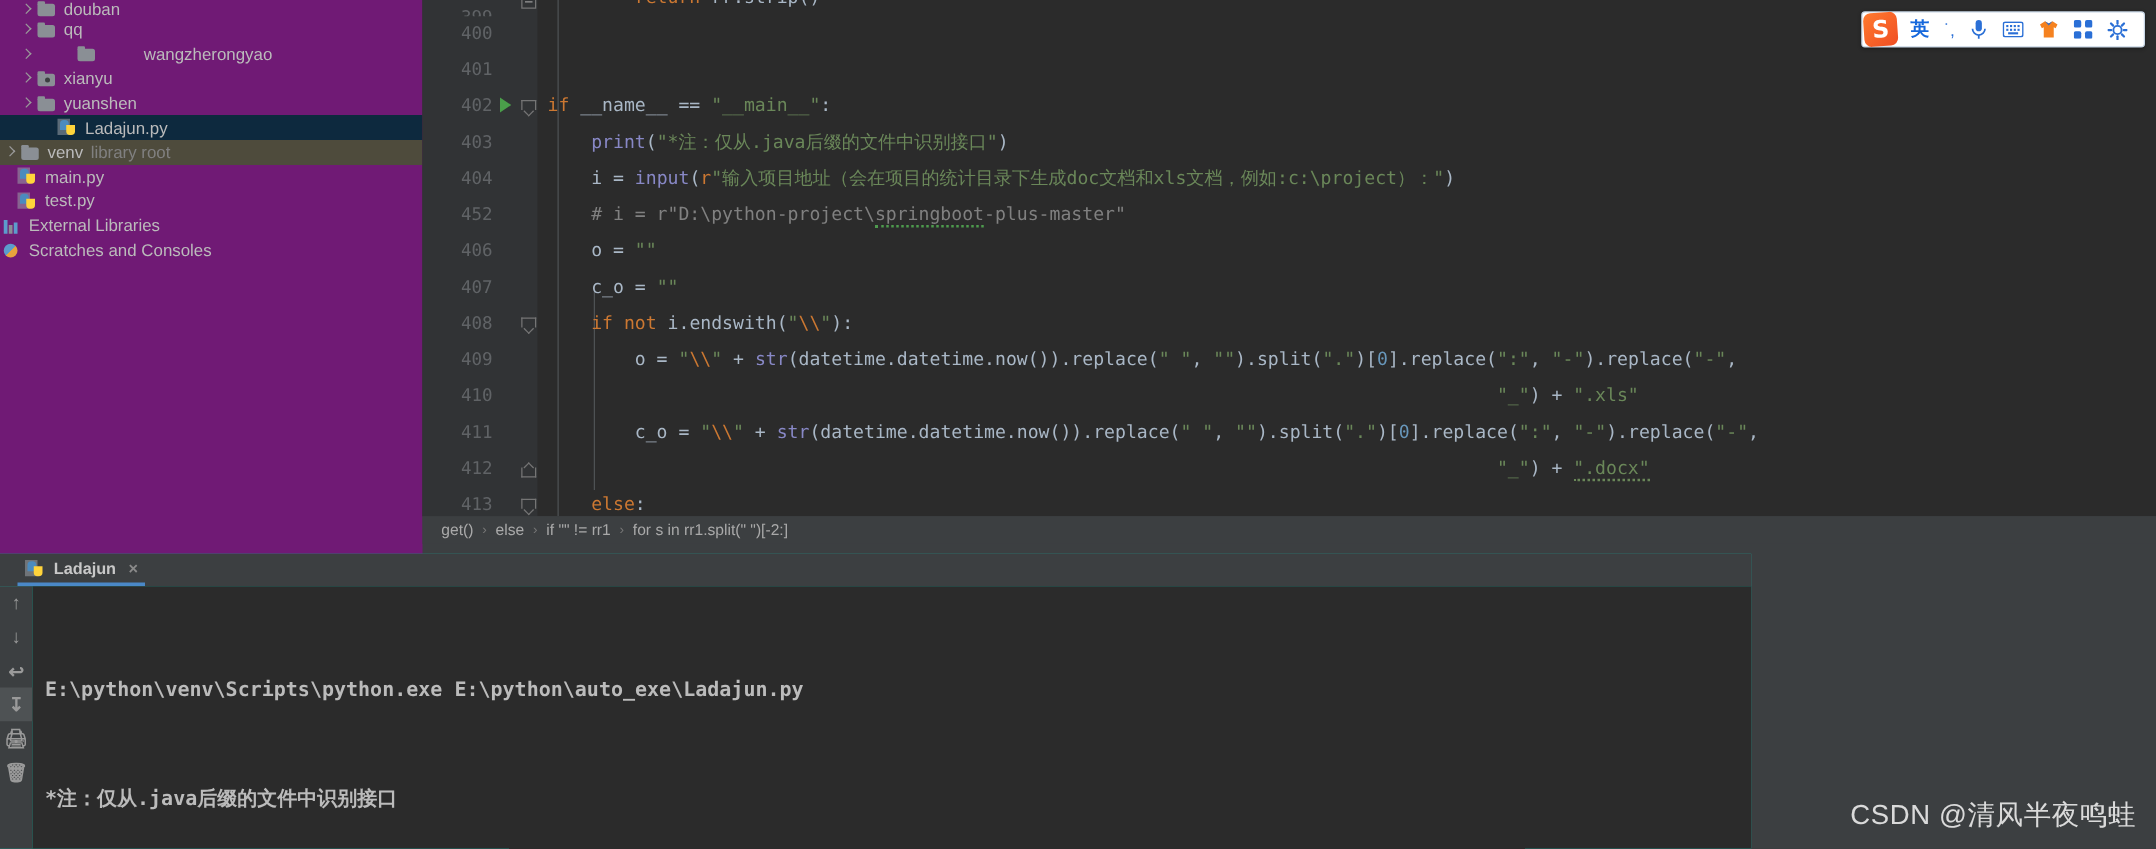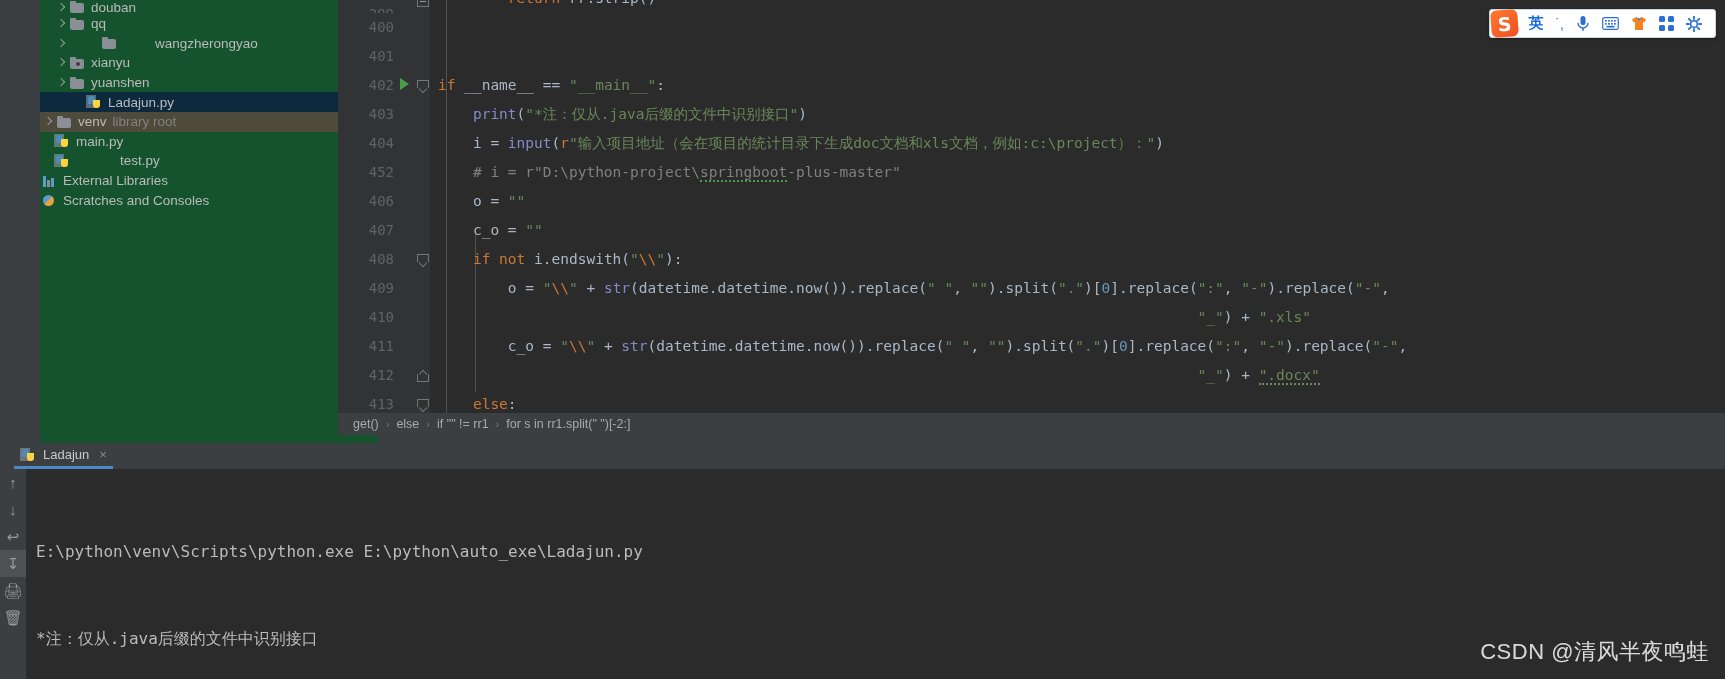--- a/index.html
+++ b/index.html
@@ -14,24 +14,23 @@
     position: relative;
     width: 1725px; height: 679px;
     background: #3c3f41;
   }
 
   
   #project-tree {
     position: absolute;
     left: 0; top: 0;
     width: 338px; height: 444px;
-    background: #14532d;
+    background: #701a75;
     overflow: hidden;
     padding-top: 0px;
-    margin-left: 40px;
   }
   .tree-row {
     position: relative;
     height: 19.6px;
     display: flex;
     align-items: center;
     color: #bbbbbb;
     font-size: 13.5px;
     white-space: nowrap;
     padding-left: 4px;
@@ -253,22 +252,23 @@
     font-size: 12.5px;
     white-space: nowrap;
   }
   #breadcrumb .crumb { padding: 0 2px; text-align: center; }
   #breadcrumb .sep { color: #777; padding: 0 5px; font-size: 11px; }
 
   
   #run-panel {
     position: absolute;
     left: 0; top: 443px;
-    width: 1725px; height: 236px;
+    width: 1401px; height: 236px;
     background: #14b8a6;
+    font-weight: bold;
   }
   #run-tabbar {
     position: absolute; left: 0; top: 0;
     width: 100%; height: 26px;
     background: #3c3f41;
   }
   #run-tab {
     position: absolute;
     left: 14px; top: 0;
     height: 26px;
@@ -415,21 +415,21 @@
 
     <div class="tree-row" style="padding-left:14px;">
       <span class="ic py">
           <span class="pypage"></span>
           <span class="pyblue"></span>
           <span class="pyyellow"></span>
         </span>
       <span class="tree-label">main.py</span>
     </div>
 
-    <div class="tree-row" style="padding-left:14px;gap:44px;">
+    <div class="tree-row" style="padding-left:14px;">
       <span class="ic py">
           <span class="pypage"></span>
           <span class="pyblue"></span>
           <span class="pyyellow"></span>
         </span>
       <span class="tree-label">test.py</span>
     </div>
 
     <div class="tree-row" style="padding-left:1px;">
       <span class="ic lib">

